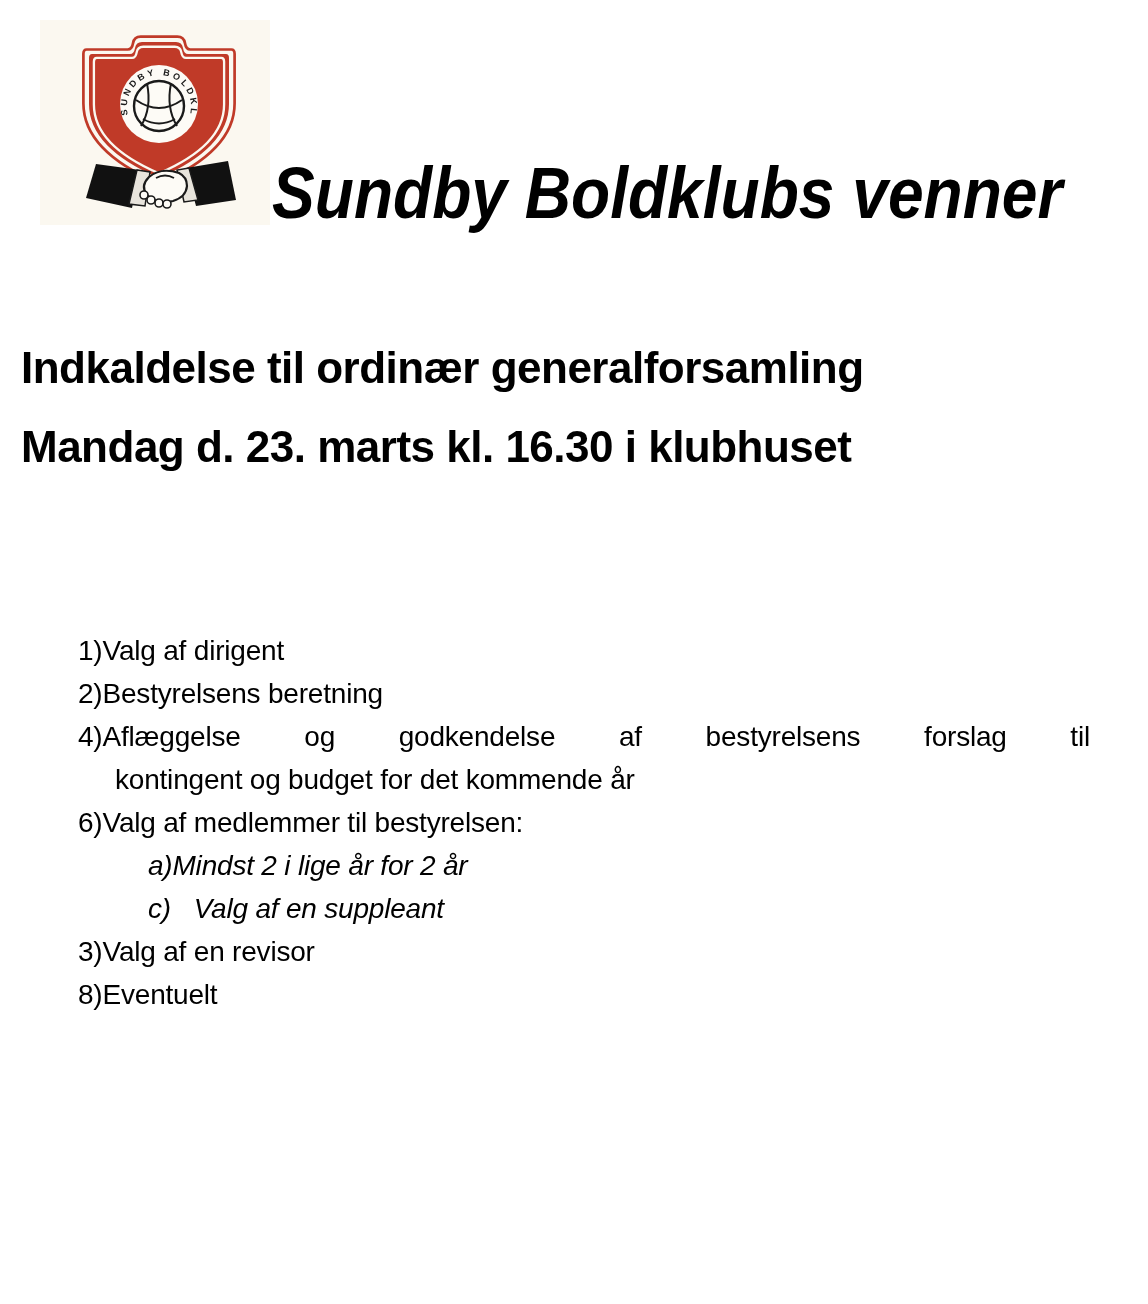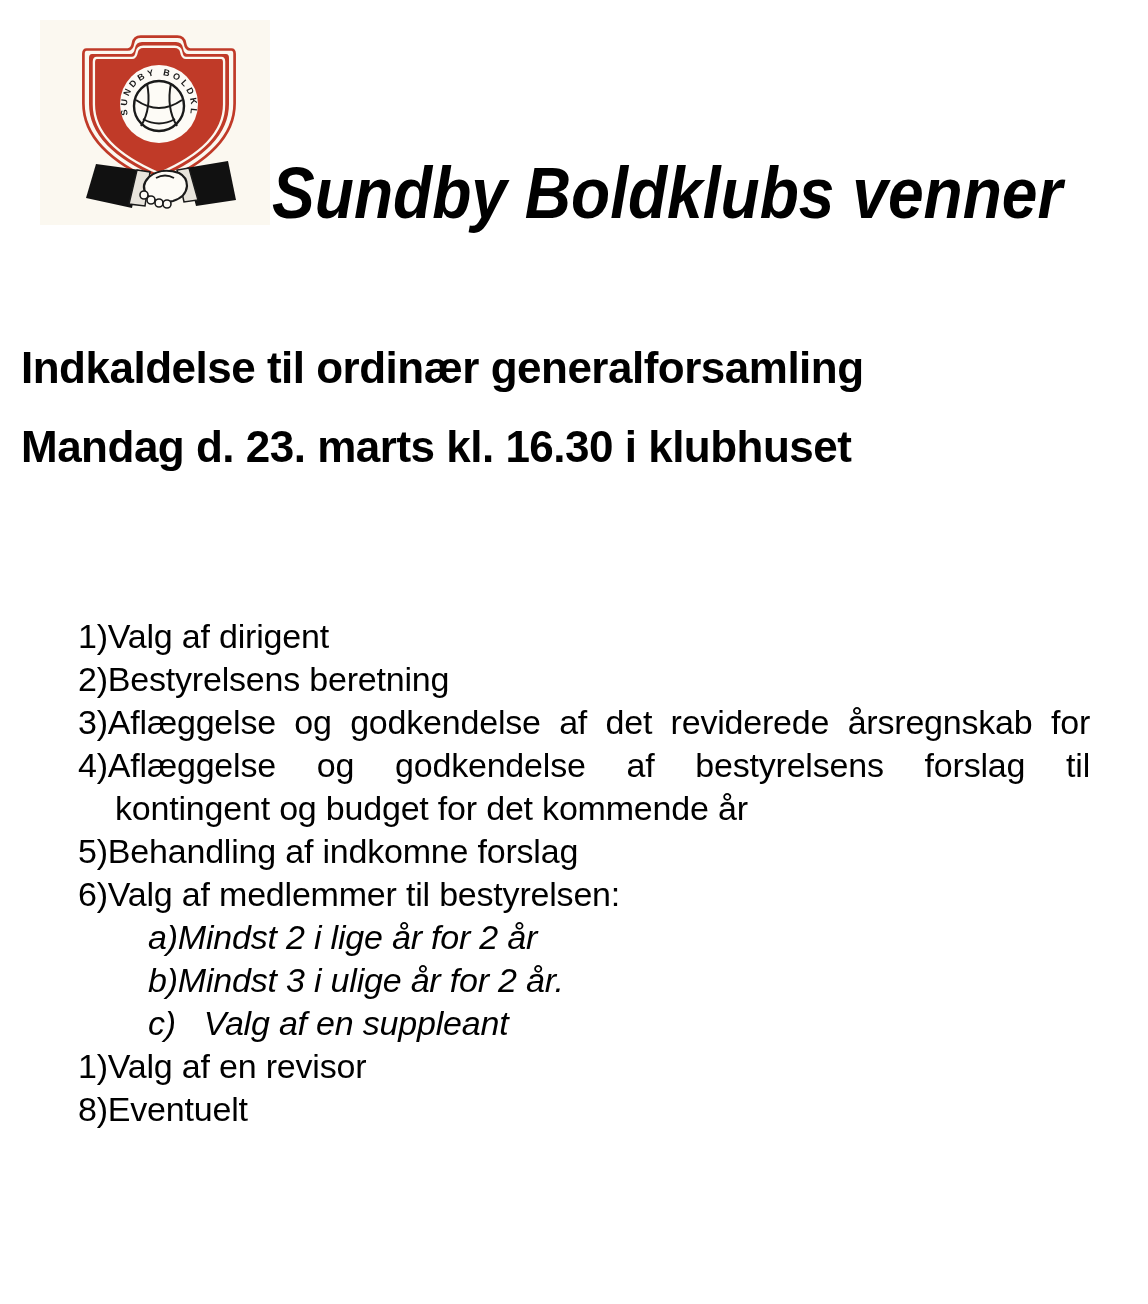--- a/index.html
+++ b/index.html
@@ -39,23 +39,23 @@
   }
   .heading {
     font-size: 44px; line-height: 52px; font-weight: bold;
     margin-bottom: 27px;
     white-space: nowrap;
     letter-spacing: -0.5px;
   }
 
   
   .agenda {
-    position: absolute; left: 78px; top: 615px;
+    position: absolute; left: 78px; top: 629px;
     width: 1012px;
-    font-size: 34px; line-height: 43px;
+    font-size: 28px; line-height: 43px;
     letter-spacing: -0.2px;
   }
   .agenda-item.sub { padding-left: 70px; font-style: italic; }
   .agenda-item .line.cont { padding-left: 37px; }
   .agenda-item .line.stretch { text-align: justify; text-align-last: justify; }
 </style>
 </head>
 <body>
 
 <div class="logo-block">
@@ -122,40 +122,33 @@
 </div>
 
 <div class="agenda">
     <div class="agenda-item">
       <div class="line">1)Valg af dirigent</div>
     </div>
     <div class="agenda-item">
       <div class="line">2)Bestyrelsens beretning</div>
     </div>
     <div class="agenda-item">
-      <div class="line stretch">3)Aflæggelse og godkendelse af det reviderede årsregnskab for</div>
     </div>
     <div class="agenda-item">
       <div class="line stretch">4)Aflæggelse og godkendelse af bestyrelsens forslag til</div>
       <div class="line cont">kontingent og budget for det kommende år</div>
-    </div>
-    <div class="agenda-item">
-      <div class="line">5)Behandling af indkomne forslag</div>
     </div>
     <div class="agenda-item">
       <div class="line">6)Valg af medlemmer til bestyrelsen:</div>
     </div>
     <div class="agenda-item sub">
       <div class="line">a)Mindst 2 i lige år for 2 år</div>
     </div>
     <div class="agenda-item sub">
-      <div class="line">b)Mindst 3 i ulige år for 2 år.</div>
-    </div>
-    <div class="agenda-item sub">
       <div class="line">c)&nbsp;&nbsp; Valg af en suppleant</div>
     </div>
     <div class="agenda-item">
-      <div class="line">1)Valg af en revisor</div>
+      <div class="line">3)Valg af en revisor</div>
     </div>
     <div class="agenda-item">
       <div class="line">8)Eventuelt</div>
     </div>
   </div>
 
 </body></html>

